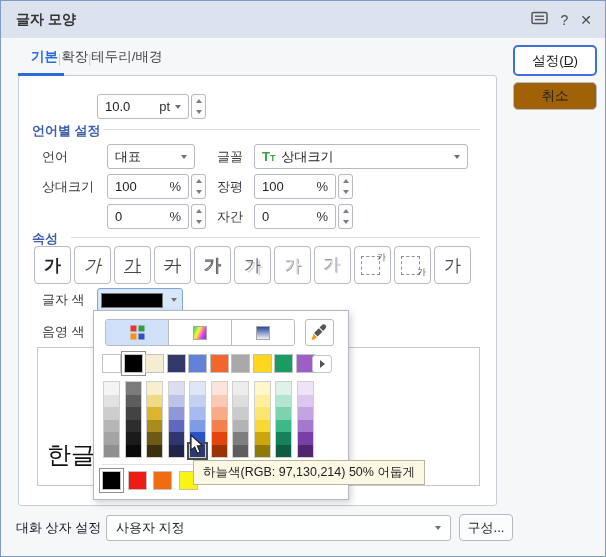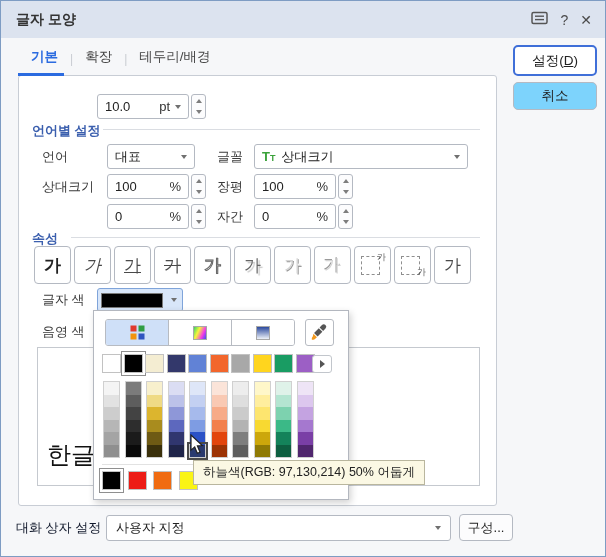--- a/index.html
+++ b/index.html
@@ -6,21 +6,21 @@
   .dialog{position:relative;width:606px;height:557px;box-sizing:border-box;
     font-family:"Liberation Sans","DejaVu Sans",sans-serif;background:#f6f7f9;
     border:1px solid #7e9cc3;overflow:hidden;color:#333}
   
   .titlebar{position:absolute;left:0;top:0;width:100%;height:37px;background:#dce3ef;
     display:flex;align-items:center;padding:0 13px 0 15px;box-sizing:border-box}
   .title{font-size:14px;font-weight:700;color:#333}
   .tb-icons{margin-left:auto;display:flex;align-items:center;gap:12px}
   .tb-btn{font-size:14px;color:#4a4a4a;cursor:default;line-height:1}
   
-  .tabbar{position:absolute;left:30px;top:47px;display:flex;align-items:flex-end;gap:12px;font-size:13.5px}
+  .tabbar{position:absolute;left:30px;top:47px;display:flex;align-items:flex-end;font-size:13.5px}
   .tab{color:#444}
   .tab.active{color:#2b6be0;font-weight:700}
   .tab-sep{color:#c9ccd2;font-size:12px}
   .tab-indicator{position:absolute;left:17px;top:72px;width:46px;height:3px;background:#2b6be0;z-index:3}
   
   .panel{position:absolute;left:17px;top:74px;width:479px;height:431px;background:#fff;
     border:1px solid #c8cdd5;border-radius:3px;box-sizing:border-box}
   .lbl{position:absolute;font-size:13px;color:#3a3a3a;line-height:25px;white-space:nowrap}
   .sect{position:absolute;font-size:13px;font-weight:700;color:#3b5fae;white-space:nowrap}
   .sep-line{position:absolute;height:1px;background:#dadde2}
@@ -31,21 +31,21 @@
     border-top:4.5px solid #707070}
   .spin{position:absolute;width:15px;height:25px;background:#fcfcfd;border:1px solid #b4b9c2;border-radius:3px;
     box-sizing:border-box;display:flex;flex-direction:column}
   .spin>div{flex:1;display:flex;align-items:center;justify-content:center}
   .tri-up{width:0;height:0;border-left:3px solid transparent;border-right:3px solid transparent;border-bottom:4px solid #7d7d7d}
   .tri-down{width:0;height:0;border-left:3px solid transparent;border-right:3px solid transparent;border-top:4px solid #7d7d7d}
   
   .btn-ok{position:absolute;left:512px;top:44px;width:84px;height:31px;background:#fff;
     border:2px solid #3f6fd8;border-radius:5px;display:flex;align-items:center;justify-content:center;
     font-size:13.5px;color:#222;box-sizing:border-box}
-  .btn-cancel{position:absolute;left:512px;top:81px;width:84px;height:28px;background:#7dd3fc;
+  .btn-cancel{position:absolute;left:512px;top:81px;width:84px;height:28px;background:#a16207;
     border:1px solid #b4b9c2;border-radius:5px;display:flex;align-items:center;justify-content:center;
     font-size:13.5px;color:#222;box-sizing:border-box}
   .ukey{text-decoration:underline}
   
   .attr-row{position:absolute;left:15px;top:170px;display:flex;gap:3px}
   .attr-btn{width:37px;height:38px;border:1px solid #b4b9c2;border-radius:4px;background:#fff;
     box-sizing:border-box;display:flex;align-items:center;justify-content:center;font-size:17px;color:#4a4a4a;position:relative}
   .attr-bold{font-weight:700;color:#222}
   .attr-italic{font-style:italic}
   .attr-underline{text-decoration:underline}

